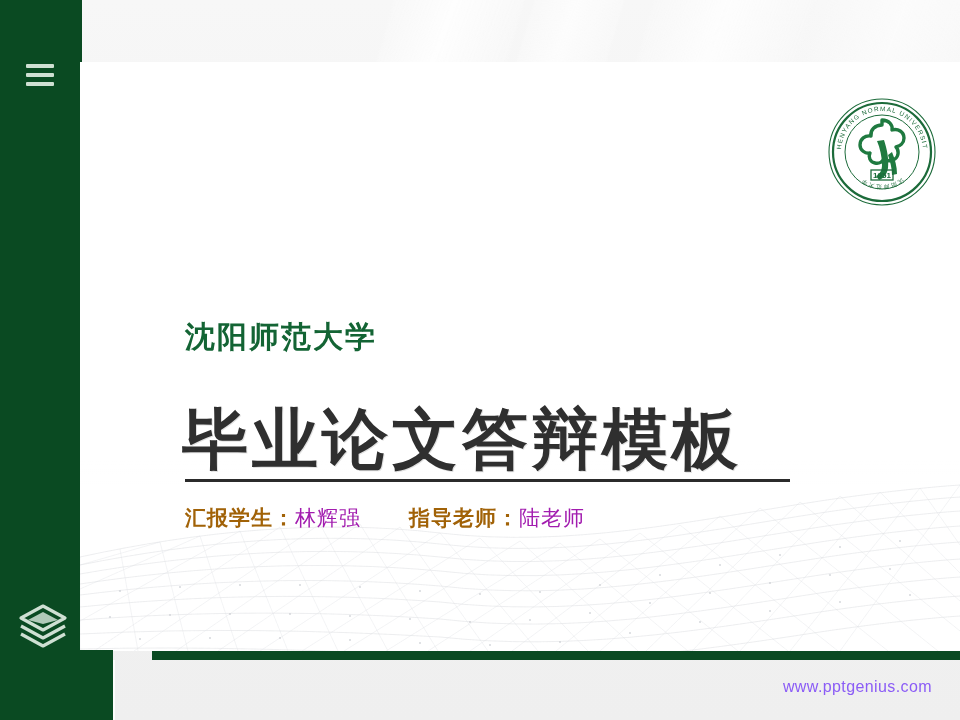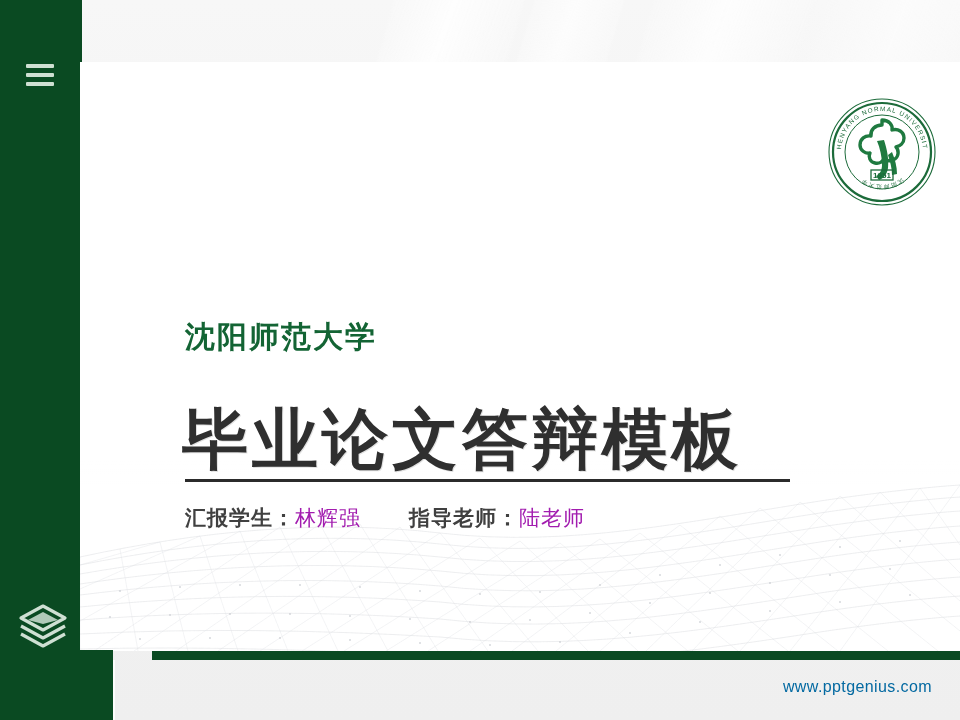--- a/index.html
+++ b/index.html
@@ -156,21 +156,21 @@
 
   .byline {
     position: absolute;
     left: 105px; top: 445px;
     font-size: 21px;
     line-height: 1;
     white-space: nowrap;
   }
   .byline .lbl {
     font-weight: bold;
-    color: #404040;
+    color: #a16207;
     letter-spacing: 1px;
   }
   .byline .val {
     color: #a21caf;
     letter-spacing: 1px;
   }
   .byline .gap { display: inline-block; width: 48px; }
 
   
   .green-bar {
@@ -189,21 +189,21 @@
     background: #ffffff;
     opacity: .85;
     z-index: 7;
   }
 
   
   .footer-url {
     position: absolute;
     right: 28px; top: 678px;
     font-size: 16px;
-    color: #0369a1;
+    color: #8b5cf6;
     letter-spacing: .4px;
     z-index: 8;
   }
 </style>
 </head>
 <body>
 
 <div id="stage">
 
   <div class="outer-bg">

